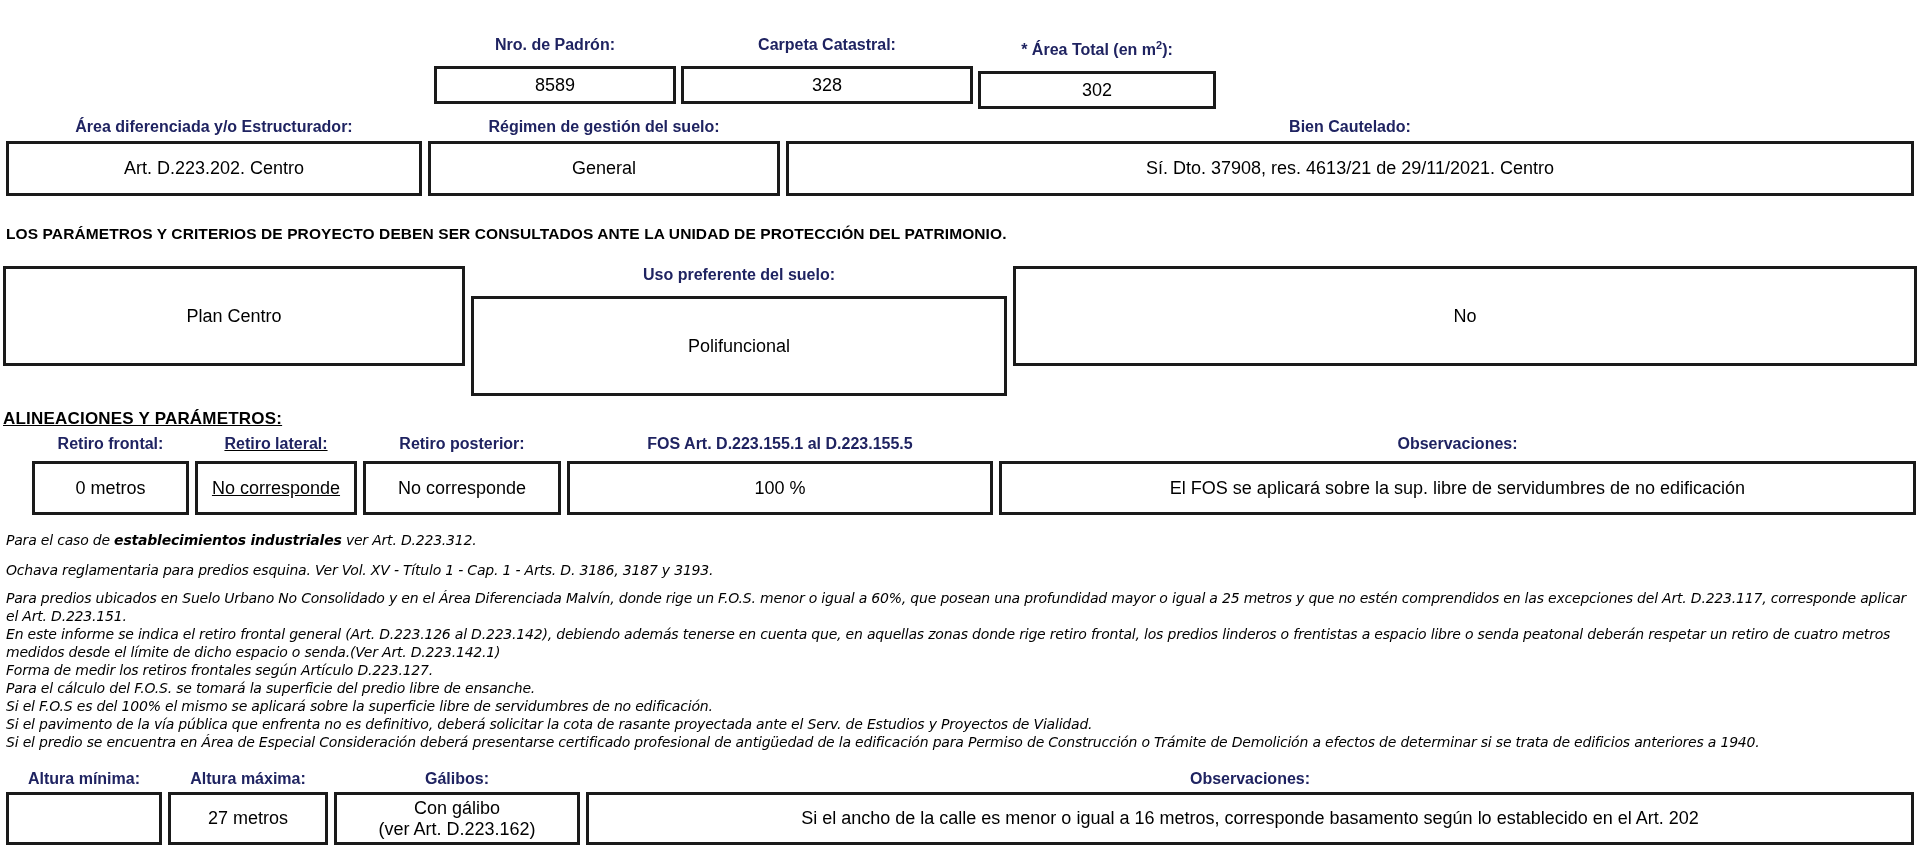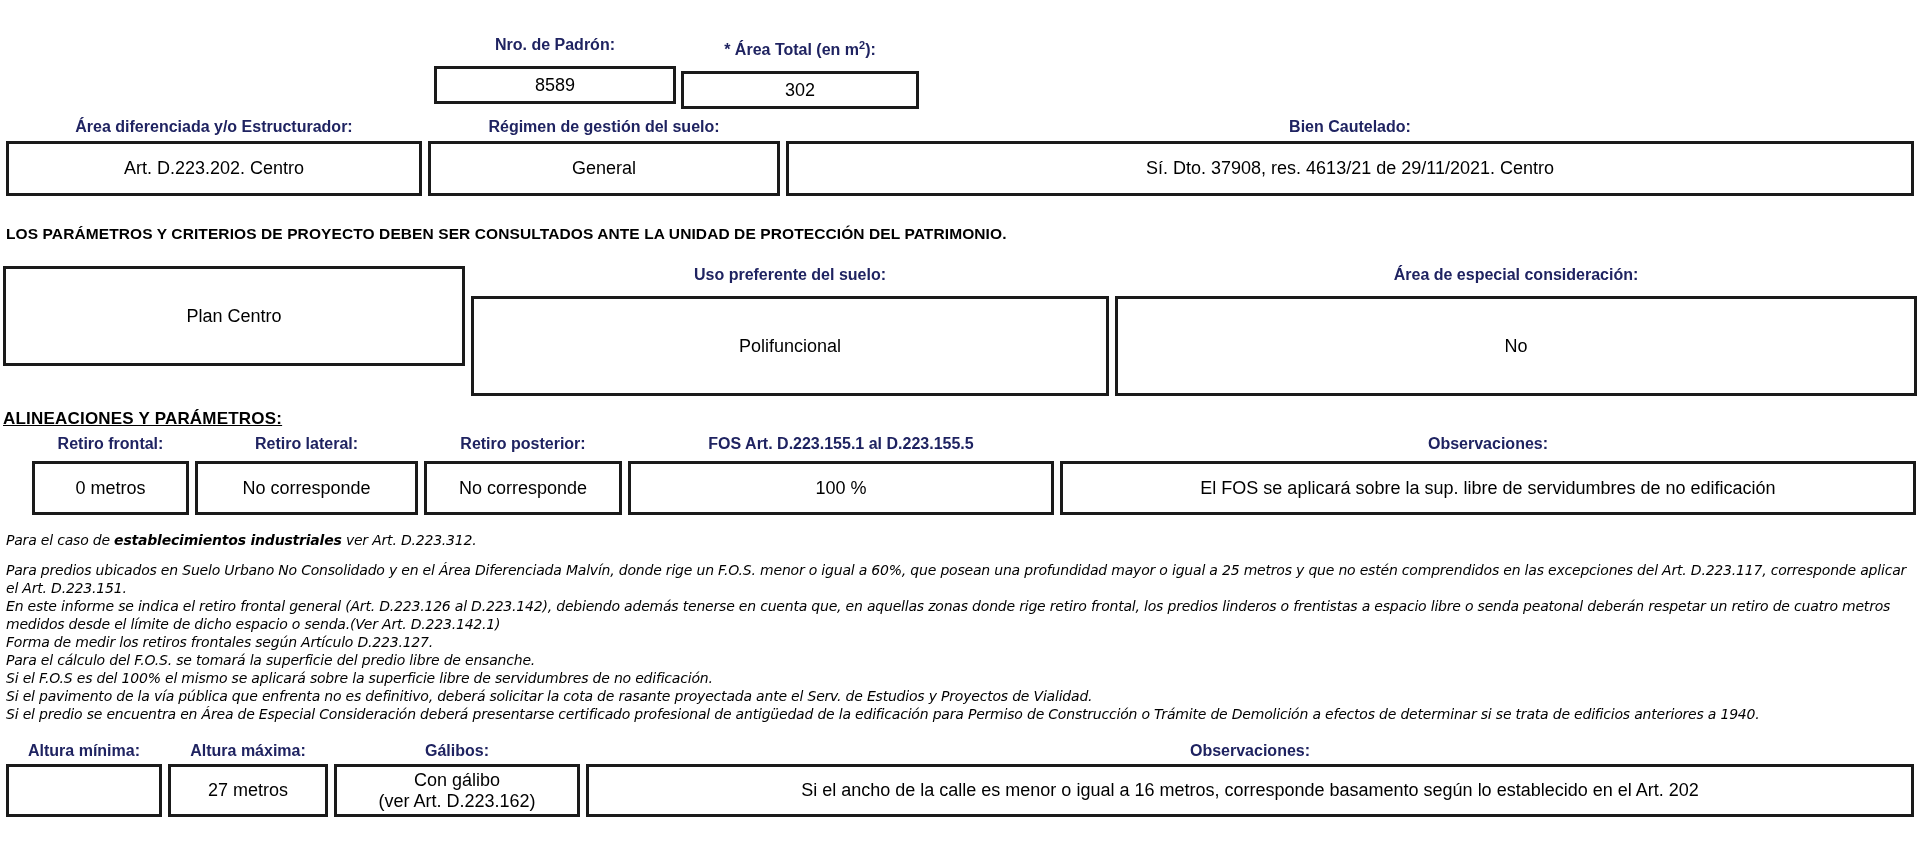--- a/index.html
+++ b/index.html
@@ -61,37 +61,37 @@
     font-weight: bold;
     letter-spacing: 0.1px;
   }
 
   
   .row3 { display: flex; gap: 6px; padding: 0 3px; margin-top: 23px; }
   .row3 .col { display: flex; flex-direction: column; }
   .row3 .col .lbl { margin-bottom: 12px; }
   .row3 .box { height: 100px; }
   .w-planes { width: 462px; }
-  .w-uso { width: 638px; }
+  .w-uso { width: 536px; }
 
   .section-title {
     margin: 13px 0 0 3px;
     font-size: 17px;
     font-weight: bold;
     text-decoration: underline;
     letter-spacing: 0.2px;
   }
 
   
   .row4 { display: flex; gap: 6px; padding: 0 4px 0 8px; margin-top: 6px; }
   .row4 .col { display: flex; flex-direction: column; }
   .row4 .col .lbl { margin-bottom: 8px; }
   .row4 .box { height: 54px; }
   .w-rfront { width: 157px; margin-left: 24px; }
-  .w-rlat { width: 223px; }
+  .w-rlat { width: 162px; text-decoration: underline; }
   .w-rpost { width: 198px; }
   .w-fos { width: 426px; }
 
   
   .notes {
     margin: 16px 6px 0 6px;
     font-style: italic;
     font-size: 14px;
     line-height: 18px;
     font-family: "DejaVu Sans", sans-serif;
@@ -113,20 +113,24 @@
 </head>
 <body>
 
 <div class="page">
 
   <div class="row1">
     <div class="col w-padron">
       <div class="lbl">Nro. de Padrón:</div>
       <div class="box">8589</div>
     </div>
+    <div class="col w-carpeta">
+      <div class="lbl">Carpeta Catastral:</div>
+      <div class="box">328</div>
+    </div>
     <div class="col w-area">
       <div class="lbl"><span>* Área Total (en m</span><span class="sup">2</span><span>):</span></div>
       <div class="box">302</div>
     </div>
   </div>
 
   <div class="row2">
     <div class="col w-areadif">
       <div class="lbl">Área diferenciada y/o Estructurador:</div>
       <div class="box">Art. D.223.202. Centro</div>
@@ -145,21 +149,20 @@
 
   <div class="row3">
     <div class="col w-planes">
       <div class="box">Plan Centro</div>
     </div>
     <div class="col w-uso">
       <div class="lbl">Uso preferente del suelo:</div>
       <div class="box">Polifuncional</div>
     </div>
     <div class="col col-grow">
-      <div class="lbl">Área de especial consideración:</div>
       <div class="box">No</div>
     </div>
   </div>
 
   <div class="section-title">ALINEACIONES Y PARÁMETROS:</div>
 
   <div class="row4">
     <div class="col w-rfront">
       <div class="lbl">Retiro frontal:</div>
       <div class="box">0 metros</div>
@@ -178,20 +181,21 @@
     </div>
     <div class="col col-grow">
       <div class="lbl">Observaciones:</div>
       <div class="box">El FOS se aplicará sobre la sup. libre de servidumbres de no edificación</div>
     </div>
   </div>
 
   <div class="notes">
     <div class="gap1"><span>Para el caso de </span><b>establecimientos industriales</b><span> ver Art. D.223.312.</span></div>
     <div class="gap2">
+      <div>Ochava reglamentaria para predios esquina. Ver Vol. XV - Título 1 - Cap. 1 - Arts. D. 3186, 3187 y 3193.</div>
     </div>
     <div>
       <div>Para predios ubicados en Suelo Urbano No Consolidado y en el Área Diferenciada Malvín, donde rige un F.O.S. menor o igual a 60%, que posean una profundidad mayor o igual a 25 metros y que no estén comprendidos en las excepciones del Art. D.223.117, corresponde aplicar el Art. D.223.151.</div>
       <div>En este informe se indica el retiro frontal general (Art. D.223.126 al D.223.142), debiendo además tenerse en cuenta que, en aquellas zonas donde rige retiro frontal, los predios linderos o frentistas a espacio libre o senda peatonal deberán respetar un retiro de cuatro metros medidos desde el límite de dicho espacio o senda.(Ver Art. D.223.142.1)</div>
       <div>Forma de medir los retiros frontales según Artículo D.223.127.</div>
       <div>Para el cálculo del F.O.S. se tomará la superficie del predio libre de ensanche.</div>
       <div>Si el F.O.S es del 100% el mismo se aplicará sobre la superficie libre de servidumbres de no edificación.</div>
       <div>Si el pavimento de la vía pública que enfrenta no es definitivo, deberá solicitar la cota de rasante proyectada ante el Serv. de Estudios y Proyectos de Vialidad.</div>
       <div>Si el predio se encuentra en Área de Especial Consideración deberá presentarse certificado profesional de antigüedad de la edificación para Permiso de Construcción o Trámite de Demolición a efectos de determinar si se trata de edificios anteriores a 1940.</div>
     </div>

